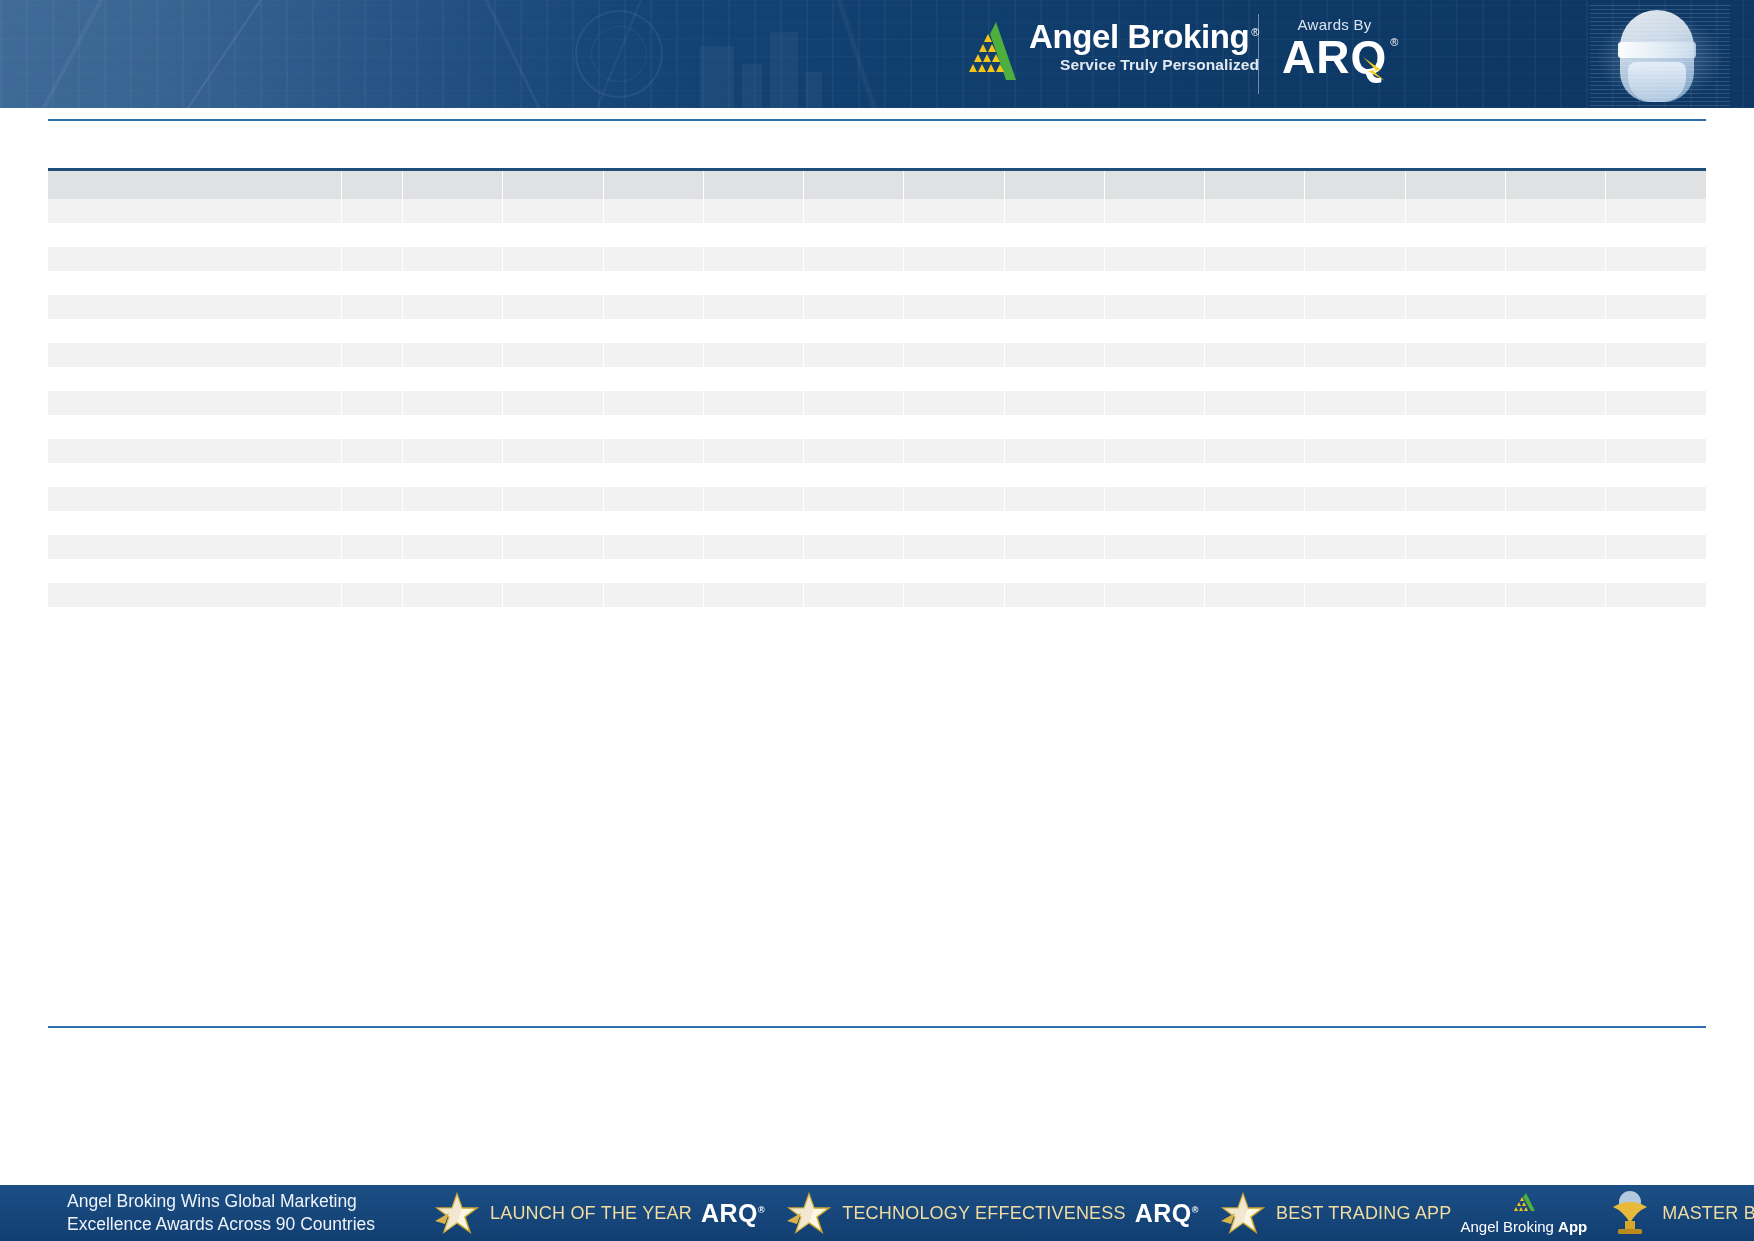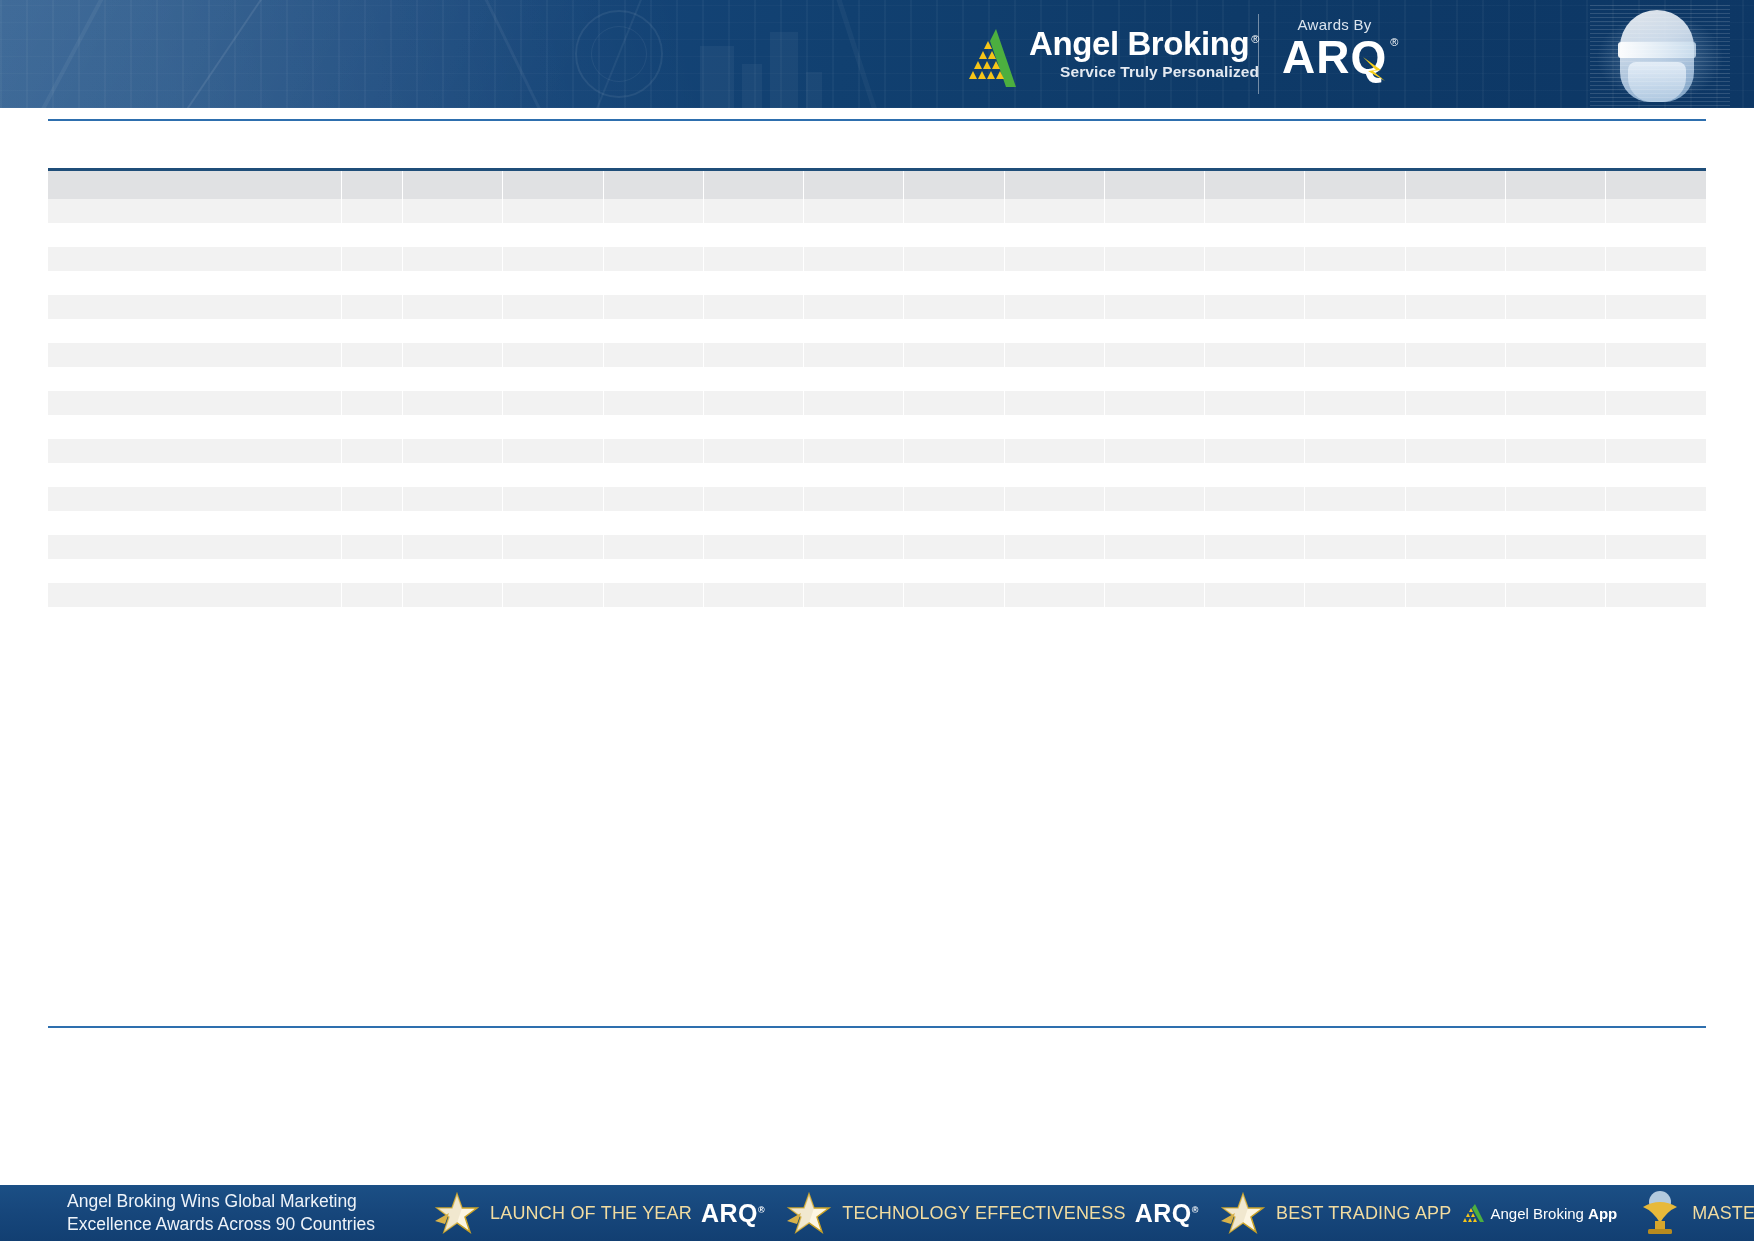--- a/index.html
+++ b/index.html
@@ -41,21 +41,21 @@
   .hdr-circle::after {
     content:""; position:absolute; left: 14px; top: 14px; right:14px; bottom:14px;
     border-radius:50%; border: 1px solid rgba(255,255,255,0.06);
   }
   .hdr-bar {
     position:absolute; bottom: 0; background: rgba(255,255,255,0.045);
   }
 
   
   .brand-angel {
-    position: absolute; left: 966px; top: 27px;
+    position: absolute; left: 966px; top: 20px;
     display: flex; align-items: flex-start; gap: 11px;
   }
   .angel-mark { width: 52px; height: 62px; flex: 0 0 auto; }
   .angel-words { display: flex; flex-direction: column; align-items: flex-end; }
   .angel-name {
     color: #ffffff; font-size: 33px; font-weight: bold;
     letter-spacing: -0.4px; line-height: 1; position: relative;
     white-space: nowrap;
   }
   .angel-reg {
@@ -208,21 +208,21 @@
   .award-text {
     color: #f2dca0; font-size: 18px; font-weight: normal;
     letter-spacing: 0.2px; white-space: nowrap;
   }
   .award-brand-arq {
     color:#ffffff; font-size: 25px; font-weight: bold; letter-spacing: 0.5px;
     position:relative; white-space:nowrap;text-align:center;
   }
   .award-brand-arq .mini-reg { font-size: 9px; vertical-align: super; }
   .award-angel {
-    display:flex; align-items:center; gap:6px; white-space:nowrap;
+    display:flex; align-items:center; gap:6px; white-space:nowrap;flex-direction:column;
   }
   .award-angel-mark { width: 24px; height: 20px; flex:0 0 auto; }
   .award-angel-txt { color:#ffffff; font-size: 15px; white-space:nowrap; }
   .award-angel-txt b { font-weight:bold; }
 </style>
 </head>
 <body>
 
 <div class="page">
 

